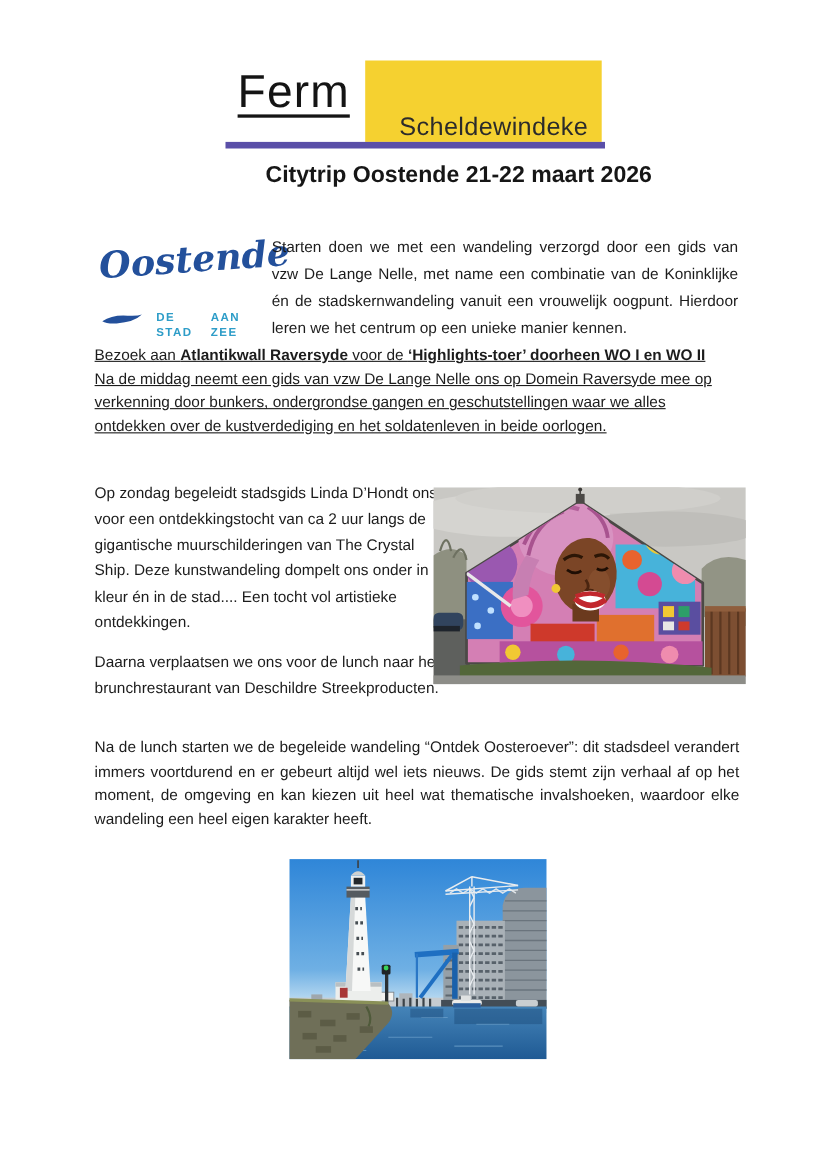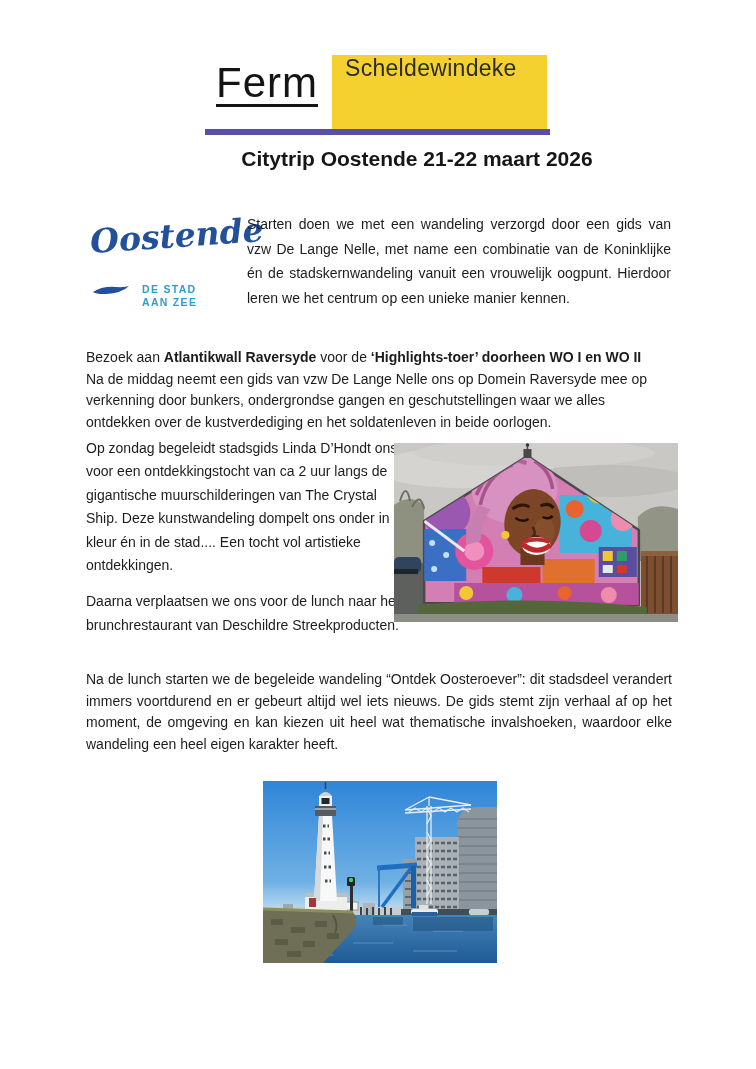--- a/index.html
+++ b/index.html
@@ -11,21 +11,21 @@
   
   .ferm-logo { position:absolute; left:216px; top:62px; }
   .ferm-text {
     display:inline-block; font-size:42px; font-weight:400; color:#141414;
     letter-spacing:1px; line-height:1; padding-bottom:0;
     border-bottom:3px solid #141414;
   }
   .branch-box {
     position:absolute; left:332px; top:55px; width:215px; height:74px;
     background:var(--accent-yellow,#F5D130); box-sizing:border-box;
-    display:flex; align-items:flex-start; padding-left:13px;
+    display:flex; align-items:flex-end; padding-left:31px;
   }
   .branch-box span { font-size:23px; color:#2b2b2b; letter-spacing:0.3px; }
   .purple-bar {
     position:absolute; left:205px; top:129px; width:345px; height:6px;
     background:var(--accent-purple,#5A4FA8);
   }
   .title {
     position:absolute; left:0; top:147px; width:756px; margin:0;
     text-align:center; font-size:21px; font-weight:700; color:#161616;padding-left:39px;
   }
@@ -35,27 +35,27 @@
   
   .oostende-logo { position:absolute; left:90px; top:212px; width:152px; height:102px; }
   .oostende-script {
     position:absolute; left:0; top:4px; display:inline-block;
     font-family:"DejaVu Serif", serif; font-style:italic; font-weight:700;
     font-size:33px; color:var(--logo-blue,#23509B); transform:rotate(-4deg);
     white-space:nowrap;
   }
   .swoosh { position:absolute; left:2px; top:72px; width:38px; height:12px; }
   .oostende-tagline {
-    position:absolute; left:52px; top:71px; display:flex; flex-direction:column;
+    position:absolute; left:52px; top:71px; display:flex; flex-direction:row;
     font-size:10.5px; font-weight:700; letter-spacing:1.3px;
     color:var(--logo-teal,#2E9DC8); line-height:12.5px;
   }
   
   .intro-para   { position:absolute; left:247px; top:212px; width:424px; line-height:24.5px; }
-  .raversyde    { position:absolute; left:86px;  top:347px; width:586px; }
+  .raversyde    { position:absolute; left:86px;  top:312px; width:586px;text-decoration:underline; }
   .crystal-col  { position:absolute; left:86px;  top:437px; width:322px; }
   .crystal-col .body-text { line-height:23.4px; }
   .lunch-para   { margin-top:13px !important; }
   .oosteroever  { position:absolute; left:86px;  top:651px; width:586px;margin-top:18px; }
   .coffee       { position:absolute; left:86px;  top:742px; width:586px; }
   
   .photo { position:absolute; display:block; }
   .mural  { left:394px; top:443px; width:284px; height:179px; }
   .harbor { left:263px; top:781px; width:234px; height:182px; }
 </style>

